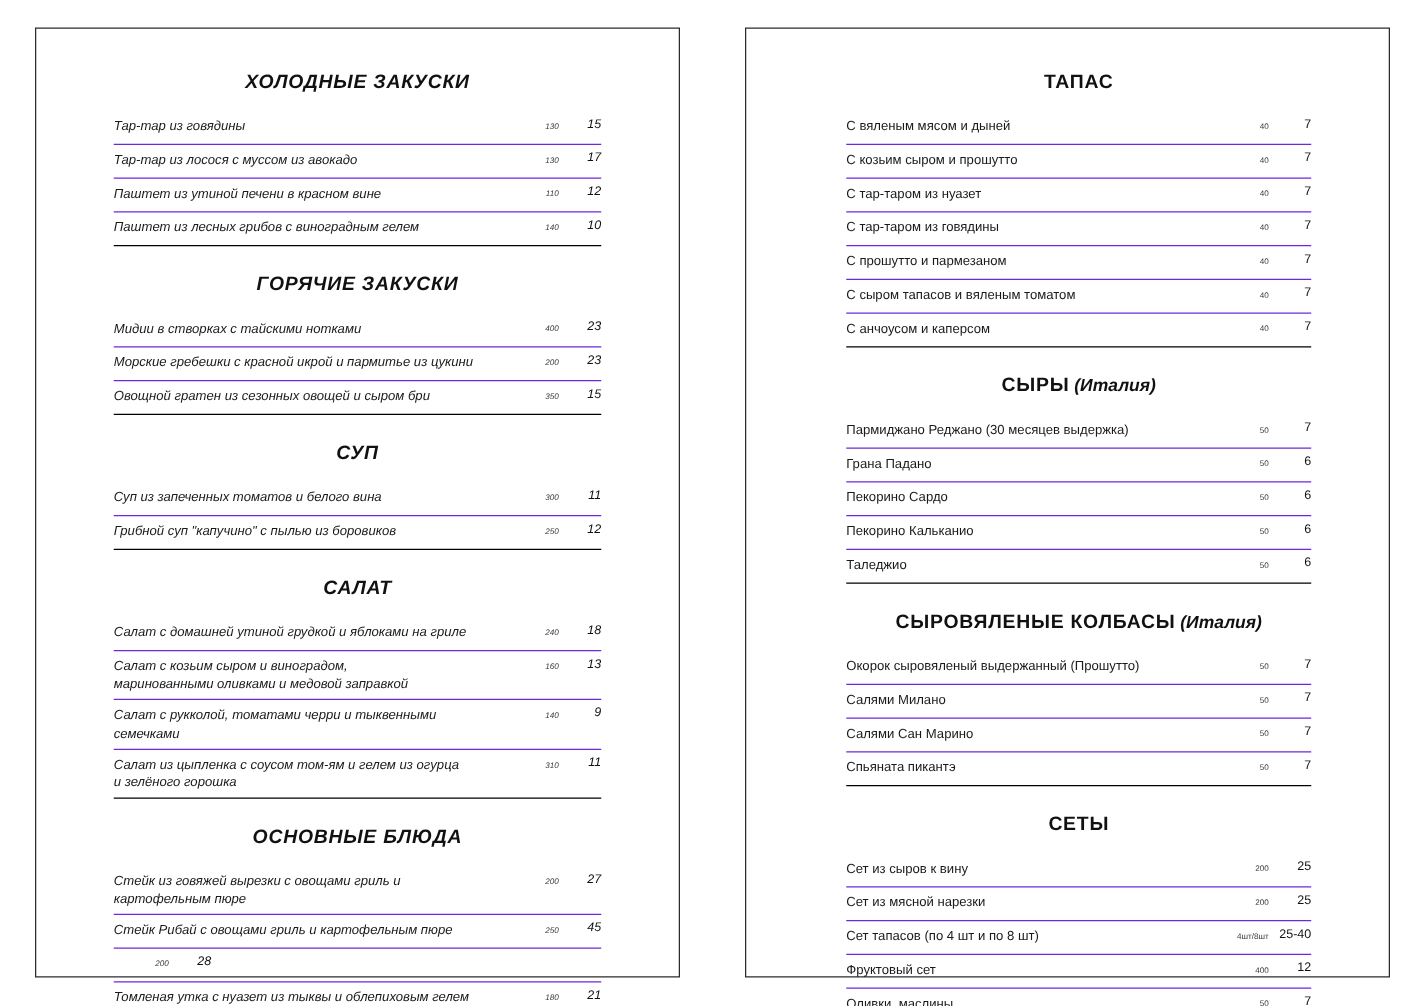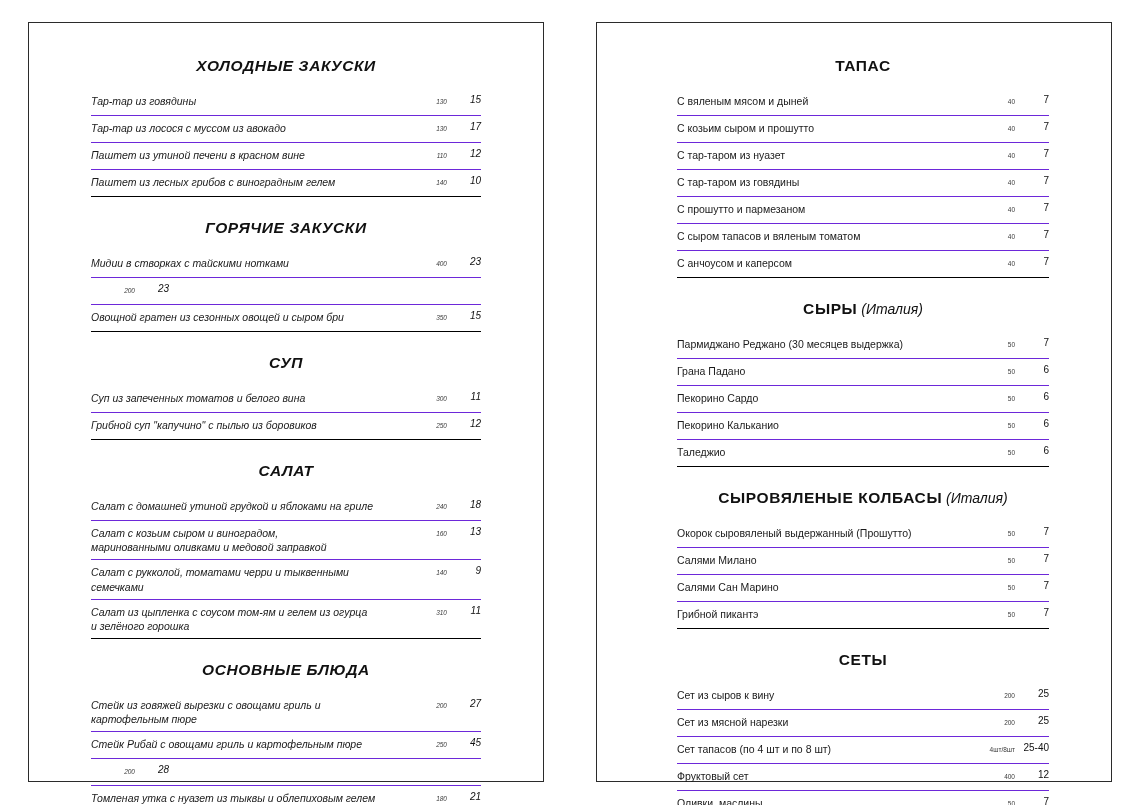--- a/index.html
+++ b/index.html
@@ -49,21 +49,21 @@
   }
   .section-title {
     text-align: center;
     font-weight: bold;
     font-size: 15.5px;
     letter-spacing: 0.6px;
     margin: 0 0 14px 0;
     color: #111;
   }
   .section-title .title-note {
-    font-weight: normal;
+    font-weight: bold;
     font-style: italic;
     font-size: 14px;
     letter-spacing: 0;
   }
   .items {
     margin: 0 0 22px 0;
     padding: 0;
     list-style: none;
   }
   .item {
@@ -136,20 +136,21 @@
         </div>
         <div class="section">
           <div class="section-title"><span>ГОРЯЧИЕ ЗАКУСКИ</span></div>
           <ul class="items">
             <li class="item">
               <span class="item-name">Мидии в створках с тайскими нотками</span>
               <span class="item-weight">400</span>
               <span class="item-price">23</span>
             </li>
             <li class="item">
+              <span class="item-name">Морские гребешки с красной икрой и пармитье из цукини</span>
               <span class="item-weight">200</span>
               <span class="item-price">23</span>
             </li>
             <li class="item">
               <span class="item-name">Овощной гратен из сезонных овощей и сыром бри</span>
               <span class="item-weight">350</span>
               <span class="item-price">15</span>
             </li>
           </ul>
         </div>
@@ -305,21 +306,21 @@
               <span class="item-name">Салями Милано</span>
               <span class="item-weight">50</span>
               <span class="item-price">7</span>
             </li>
             <li class="item">
               <span class="item-name">Салями Сан Марино</span>
               <span class="item-weight">50</span>
               <span class="item-price">7</span>
             </li>
             <li class="item">
-              <span class="item-name">Грибной пикантэ</span>
+              <span class="item-name">Спьяната пикантэ</span>
               <span class="item-weight">50</span>
               <span class="item-price">7</span>
             </li>
           </ul>
         </div>
         <div class="section">
           <div class="section-title"><span>СЕТЫ</span></div>
           <ul class="items">
             <li class="item">
               <span class="item-name">Сет из сыров к вину</span>

